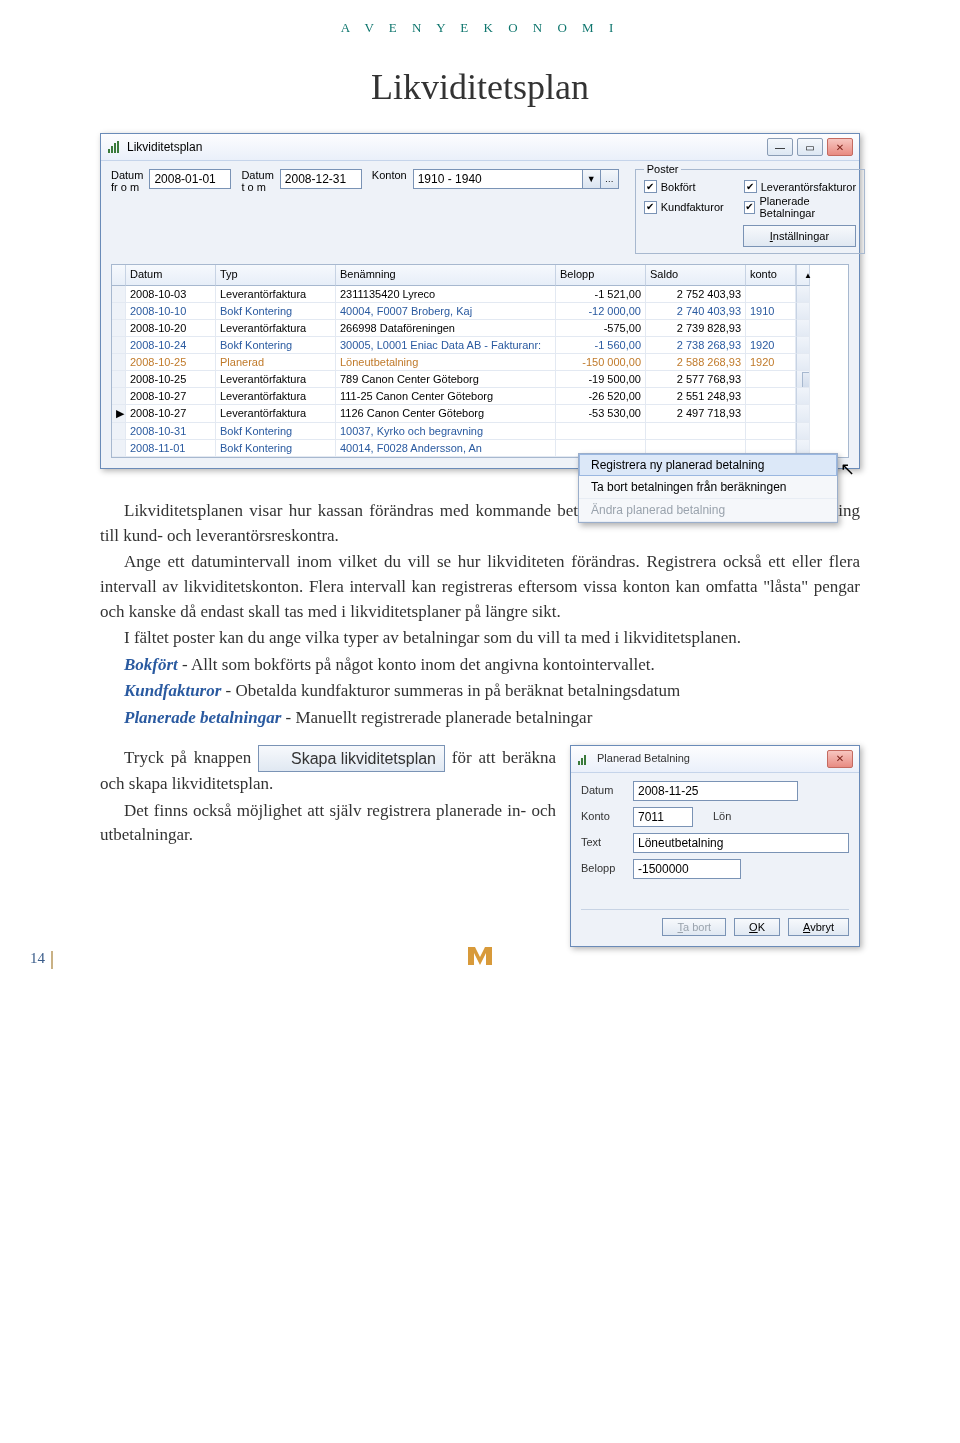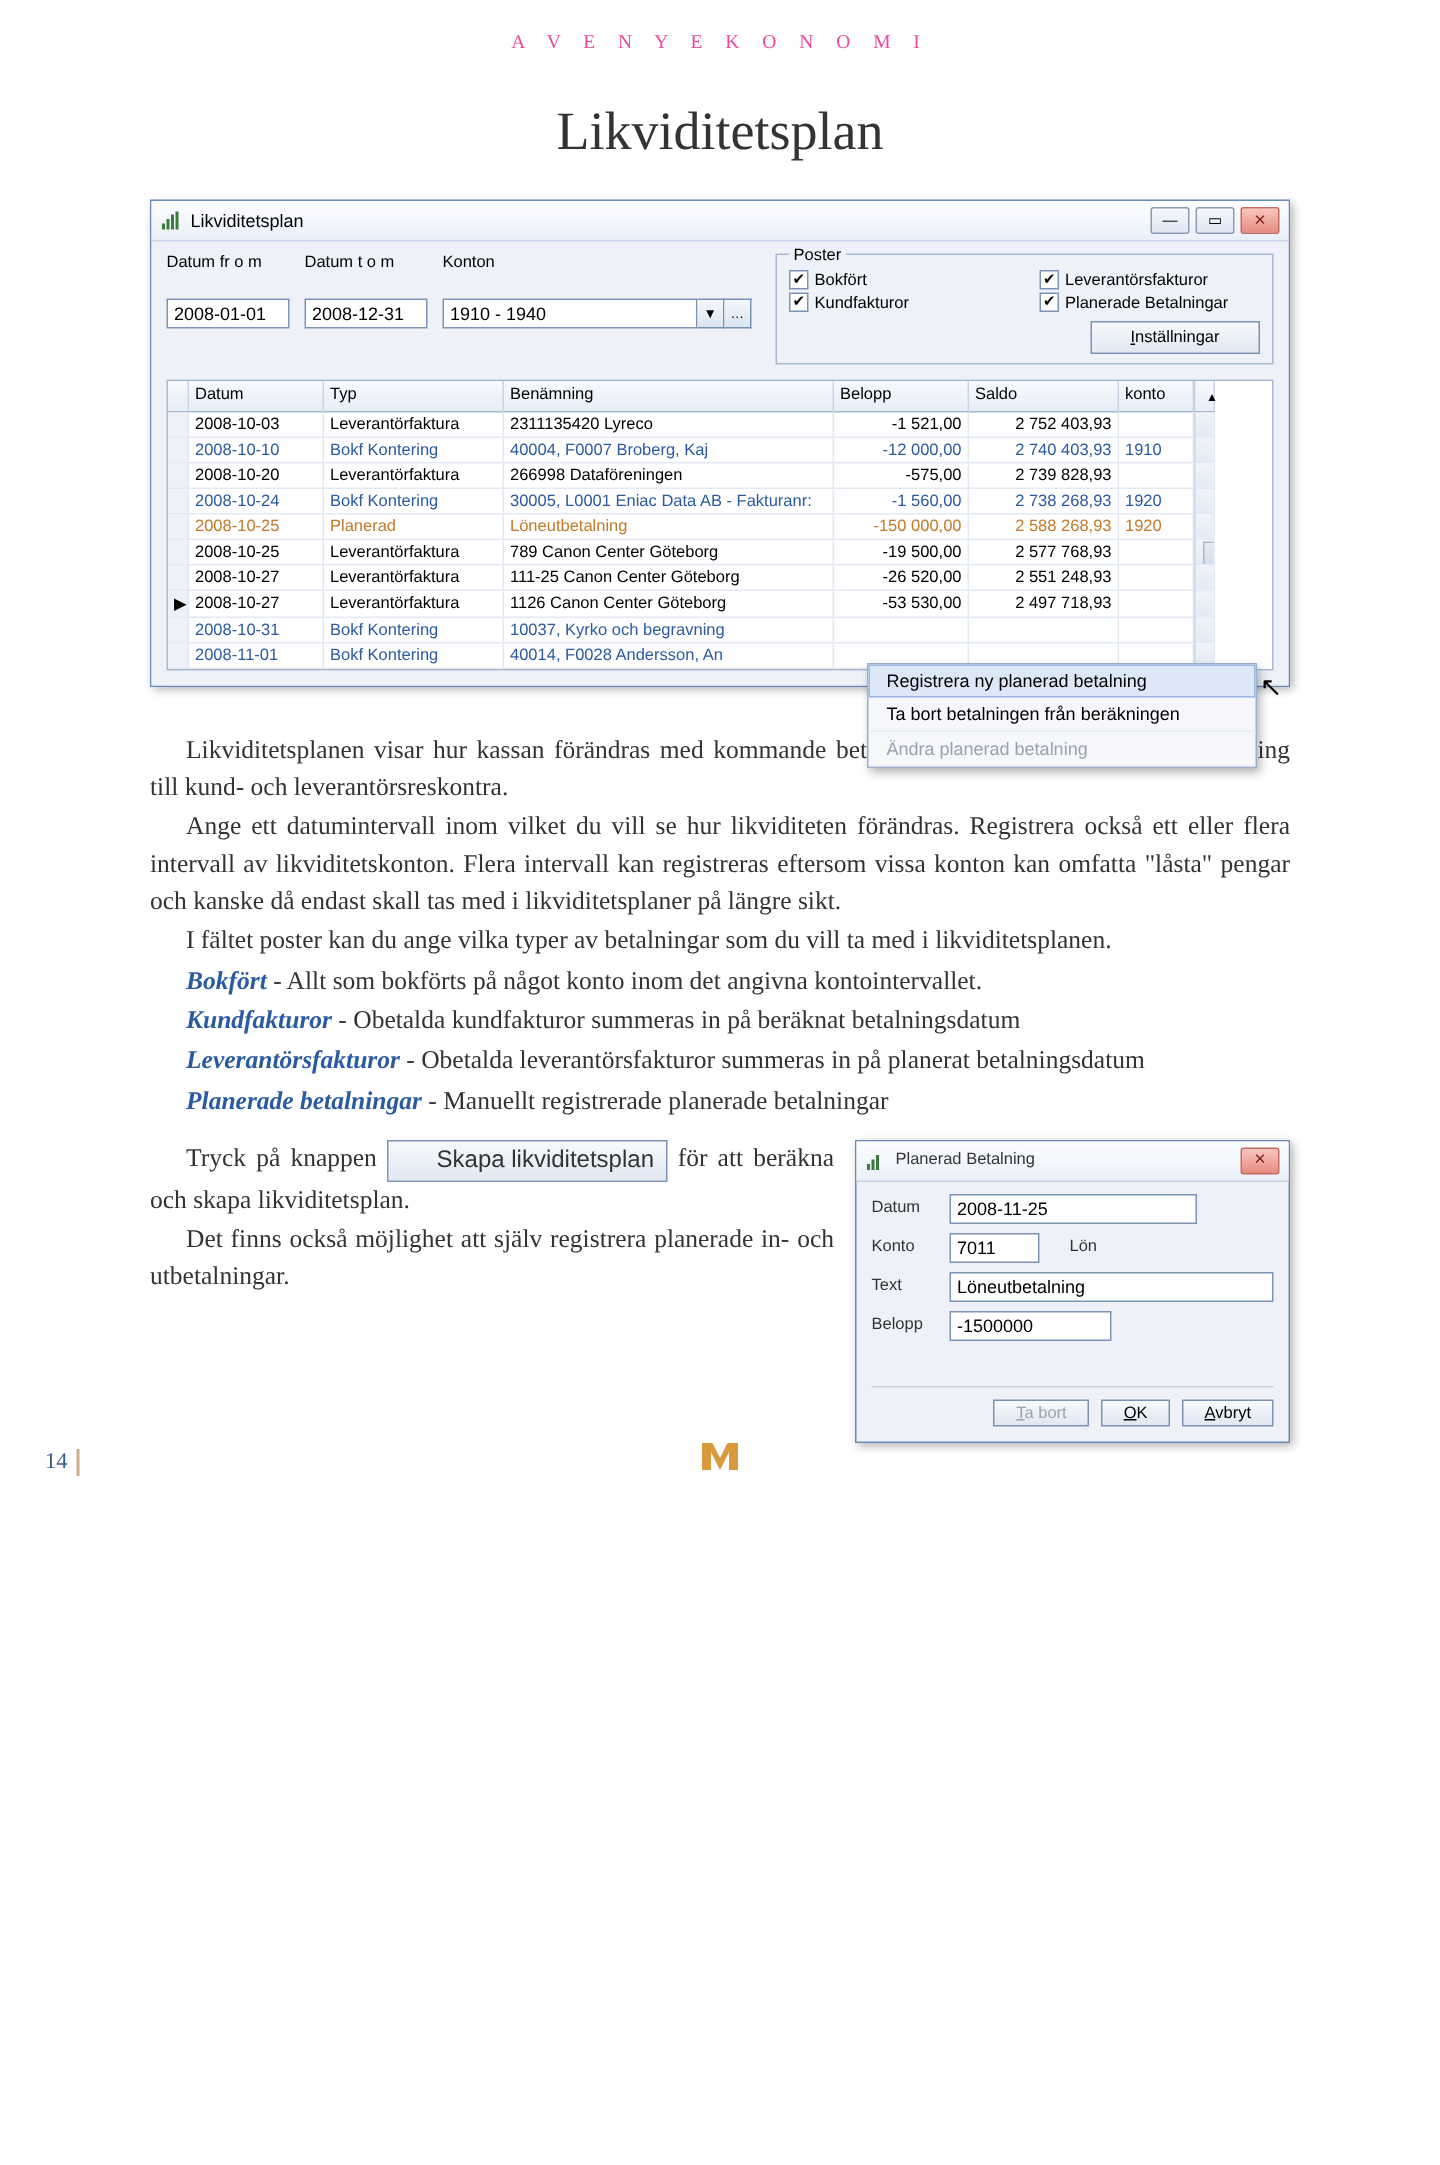--- a/index.html
+++ b/index.html
@@ -9,21 +9,21 @@
     font-family: Georgia, 'Times New Roman', serif;
     background: #fff;
     width: 960px;
     position: relative;
   }
   .page {
     padding: 20px 100px 40px 100px;
   }
   .header-brand {
     text-align: center;
-    color: #ec4899;
+    color: #0f766e;
     letter-spacing: 6px;
     font-size: 13px;
     font-family: Georgia, serif;
     margin-bottom: 30px;
   }
   .main-title {
     text-align: center;
     font-size: 36px;
     font-weight: normal;
     color: #333;
@@ -68,21 +68,21 @@
   .winbtn.close { background: linear-gradient(#f7c6c0,#e88b82); border-color:#c46a60; color:#7a1f17;}
   .win-body {
     padding: 8px 10px 10px 10px;
     background: #eef2f8;
   }
   .top-controls {
     display: flex;
     gap: 10px;
     align-items: flex-start;
   }
-  .ctrl-col { display: flex; flex-direction: column; gap: 18px; justify-content: space-between; }
+  .ctrl-col { display: flex; gap: 6px; justify-content: space-between; }
   .ctrl-label { font-size: 11px; }
   .txt {
     border: 1px solid #7a93b5;
     background: #fff;
     padding: 2px 4px;
     height: 20px;
     font-size: 12px;
     font-family: Tahoma, Arial, sans-serif;
   }
   .combo {
@@ -431,21 +431,20 @@
       </div>
     </div>
   </div>
 
   <div class="body-text">
     <p class="first">Likviditetsplanen visar hur kassan förändras med kommande betalningar. Innehåller automatisk knytning till kund- och leverantörsreskontra.</p>
     <p>Ange ett datumintervall inom vilket du vill se hur likviditeten förändras. Registrera också ett eller flera intervall av likviditetskonton. Flera intervall kan registreras eftersom vissa konton kan omfatta "låsta" pengar och kanske då endast skall tas med i likviditetsplaner på längre sikt.</p>
     <p>I fältet poster kan du ange vilka typer av betalningar som du vill ta med i likviditetsplanen.</p>
     <p><span class="em-blue">Bokfört</span><span> - Allt som bokförts på något konto inom det angivna kontointervallet.</span></p>
     <p><span class="em-blue">Kundfakturor</span><span> - Obetalda kundfakturor summeras in på beräknat betalningsdatum</span></p>
-    <p><span class="em-blue">Leverantörsfakturor</span><span> - Obetalda leverantörsfakturor summeras in på planerat betalningsdatum</span></p>
     <p><span class="em-blue">Planerade betalningar</span><span> - Manuellt registrerade planerade betalningar</span></p>
 
     <div class="two-col">
       <div class="leftcol">
         <p>
           <span>Tryck på knappen </span>
           <span class="inline-btn">Skapa likviditetsplan</span>
           <span> för att beräkna och skapa likviditetsplan.</span>
         </p>
         <p>Det finns också möjlighet att själv registrera planerade in- och utbetalningar.</p>

